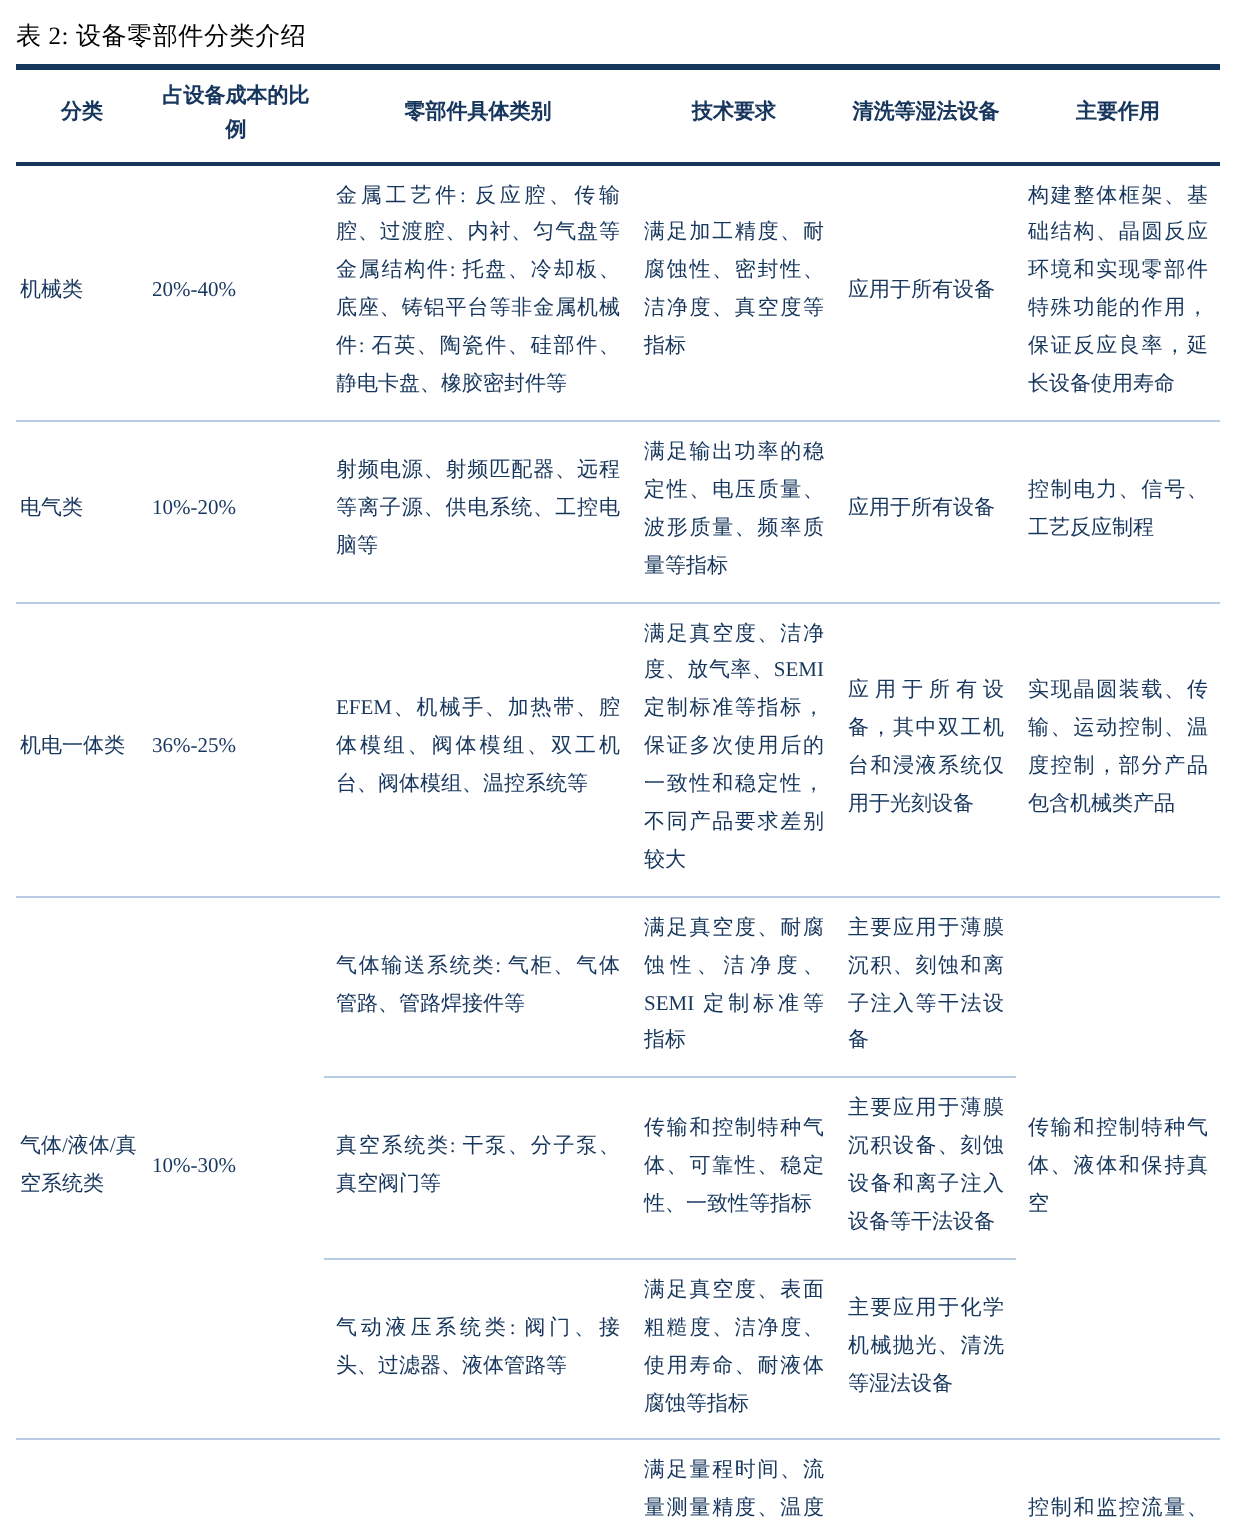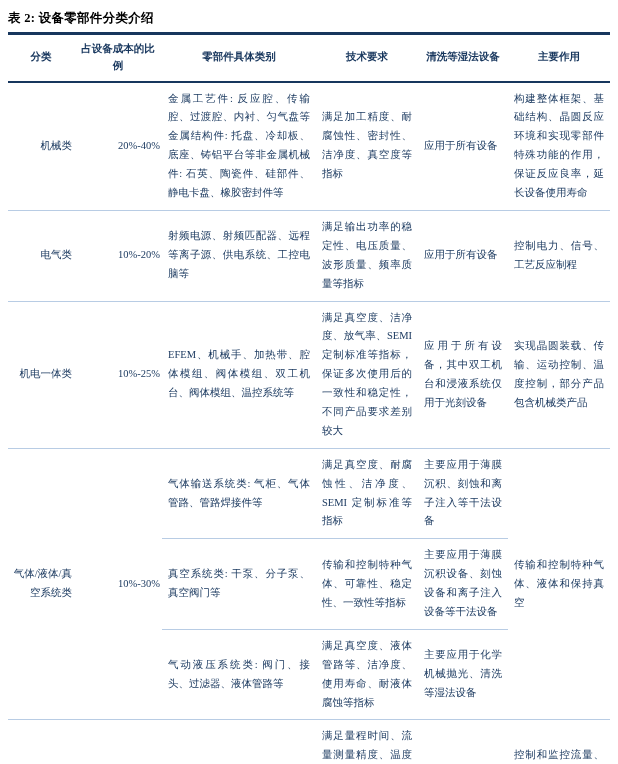--- a/index.html
+++ b/index.html
@@ -16,21 +16,21 @@
   }
   .page{
     box-sizing:border-box;
     width:618px;
     min-height:764px;
     padding:8px 8px 10px 8px;
   }
   .doc-title{
     font-family:"Liberation Serif","DejaVu Serif",serif;
     font-size:12.5px;
-    font-weight:bold;
+    font-weight:normal;
     color:var(--ink);
     margin:2px 0 5px 0;
     letter-spacing:0.3px;
   }
   table.parts-table{
     width:602px;
     border-collapse:collapse;
     table-layout:fixed;
     border-top:3px solid var(--navy);
     border-bottom:2px solid var(--navy);
@@ -52,21 +52,21 @@
     border-bottom:2px solid var(--navy);
     line-height:1.6;
   }
   tbody td{
     vertical-align:middle;
     padding:7px 6px;
     border-top:1px solid var(--light);
   }
   tbody tr:first-child td{border-top:none;}
   td.cat, td.prop{
-    text-align:right;
+    text-align:left;
     padding:7px 2px;
   }
   td.txt{
     text-align:justify;
     text-justify:inter-ideograph;
   }
 </style>
 </head>
 <body>
 
@@ -108,21 +108,21 @@
         <td class="cat">电气类</td>
         <td class="prop">10%-20%</td>
         <td class="txt">射频电源、射频匹配器、远程等离子源、供电系统、工控电脑等</td>
         <td class="txt">满足输出功率的稳定性、电压质量、波形质量、频率质量等指标</td>
         <td class="txt">应用于所有设备</td>
         <td class="txt">控制电力、信号、工艺反应制程</td>
       </tr>
 
       <tr>
         <td class="cat">机电一体类</td>
-        <td class="prop">10%-25%</td>
+        <td class="prop">36%-25%</td>
         <td class="txt">EFEM、机械手、加热带、腔体模组、阀体模组、双工机台、阀体模组、温控系统等</td>
         <td class="txt">满足真空度、洁净度、放气率、SEMI 定制标准等指标，保证多次使用后的一致性和稳定性，不同产品要求差别较大</td>
         <td class="txt">应用于所有设备，其中双工机台和浸液系统仅用于光刻设备</td>
         <td class="txt">实现晶圆装载、传输、运动控制、温度控制，部分产品包含机械类产品</td>
       </tr>
 
       <tr>
         <td class="cat" rowspan="3">气体/液体/真空系统类</td>
         <td class="prop" rowspan="3">10%-30%</td>
         <td class="txt">气体输送系统类: 气柜、气体管路、管路焊接件等</td>
@@ -130,21 +130,21 @@
         <td class="txt">主要应用于薄膜沉积、刻蚀和离子注入等干法设备</td>
         <td class="txt" rowspan="3">传输和控制特种气体、液体和保持真空</td>
       </tr>
       <tr>
         <td class="txt">真空系统类: 干泵、分子泵、真空阀门等</td>
         <td class="txt">传输和控制特种气体、可靠性、稳定性、一致性等指标</td>
         <td class="txt">主要应用于薄膜沉积设备、刻蚀设备和离子注入设备等干法设备</td>
       </tr>
       <tr>
         <td class="txt">气动液压系统类: 阀门、接头、过滤器、液体管路等</td>
-        <td class="txt">满足真空度、液体管路等、洁净度、使用寿命、耐液体腐蚀等指标</td>
+        <td class="txt">满足真空度、表面粗糙度、洁净度、使用寿命、耐液体腐蚀等指标</td>
         <td class="txt">主要应用于化学机械抛光、清洗等湿法设备</td>
       </tr>
 
       <tr>
         <td class="cat">仪器仪表类</td>
         <td class="prop">1%-3%</td>
         <td class="txt">气体流量计、真空压力计等</td>
         <td class="txt">满足量程时间、流量测量精度、温度测量精度、压力测量精度、温度影响小等指标</td>
         <td class="txt">应用于所有设备</td>
         <td class="txt">控制和监控流量、压力、真空度、温度等数值</td>

